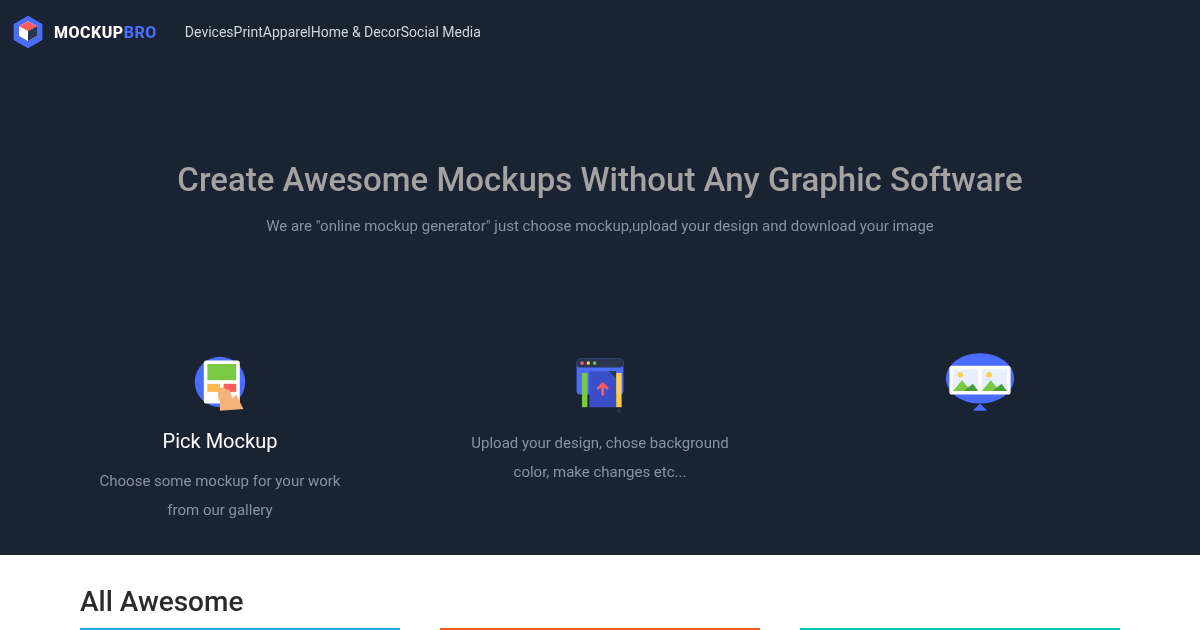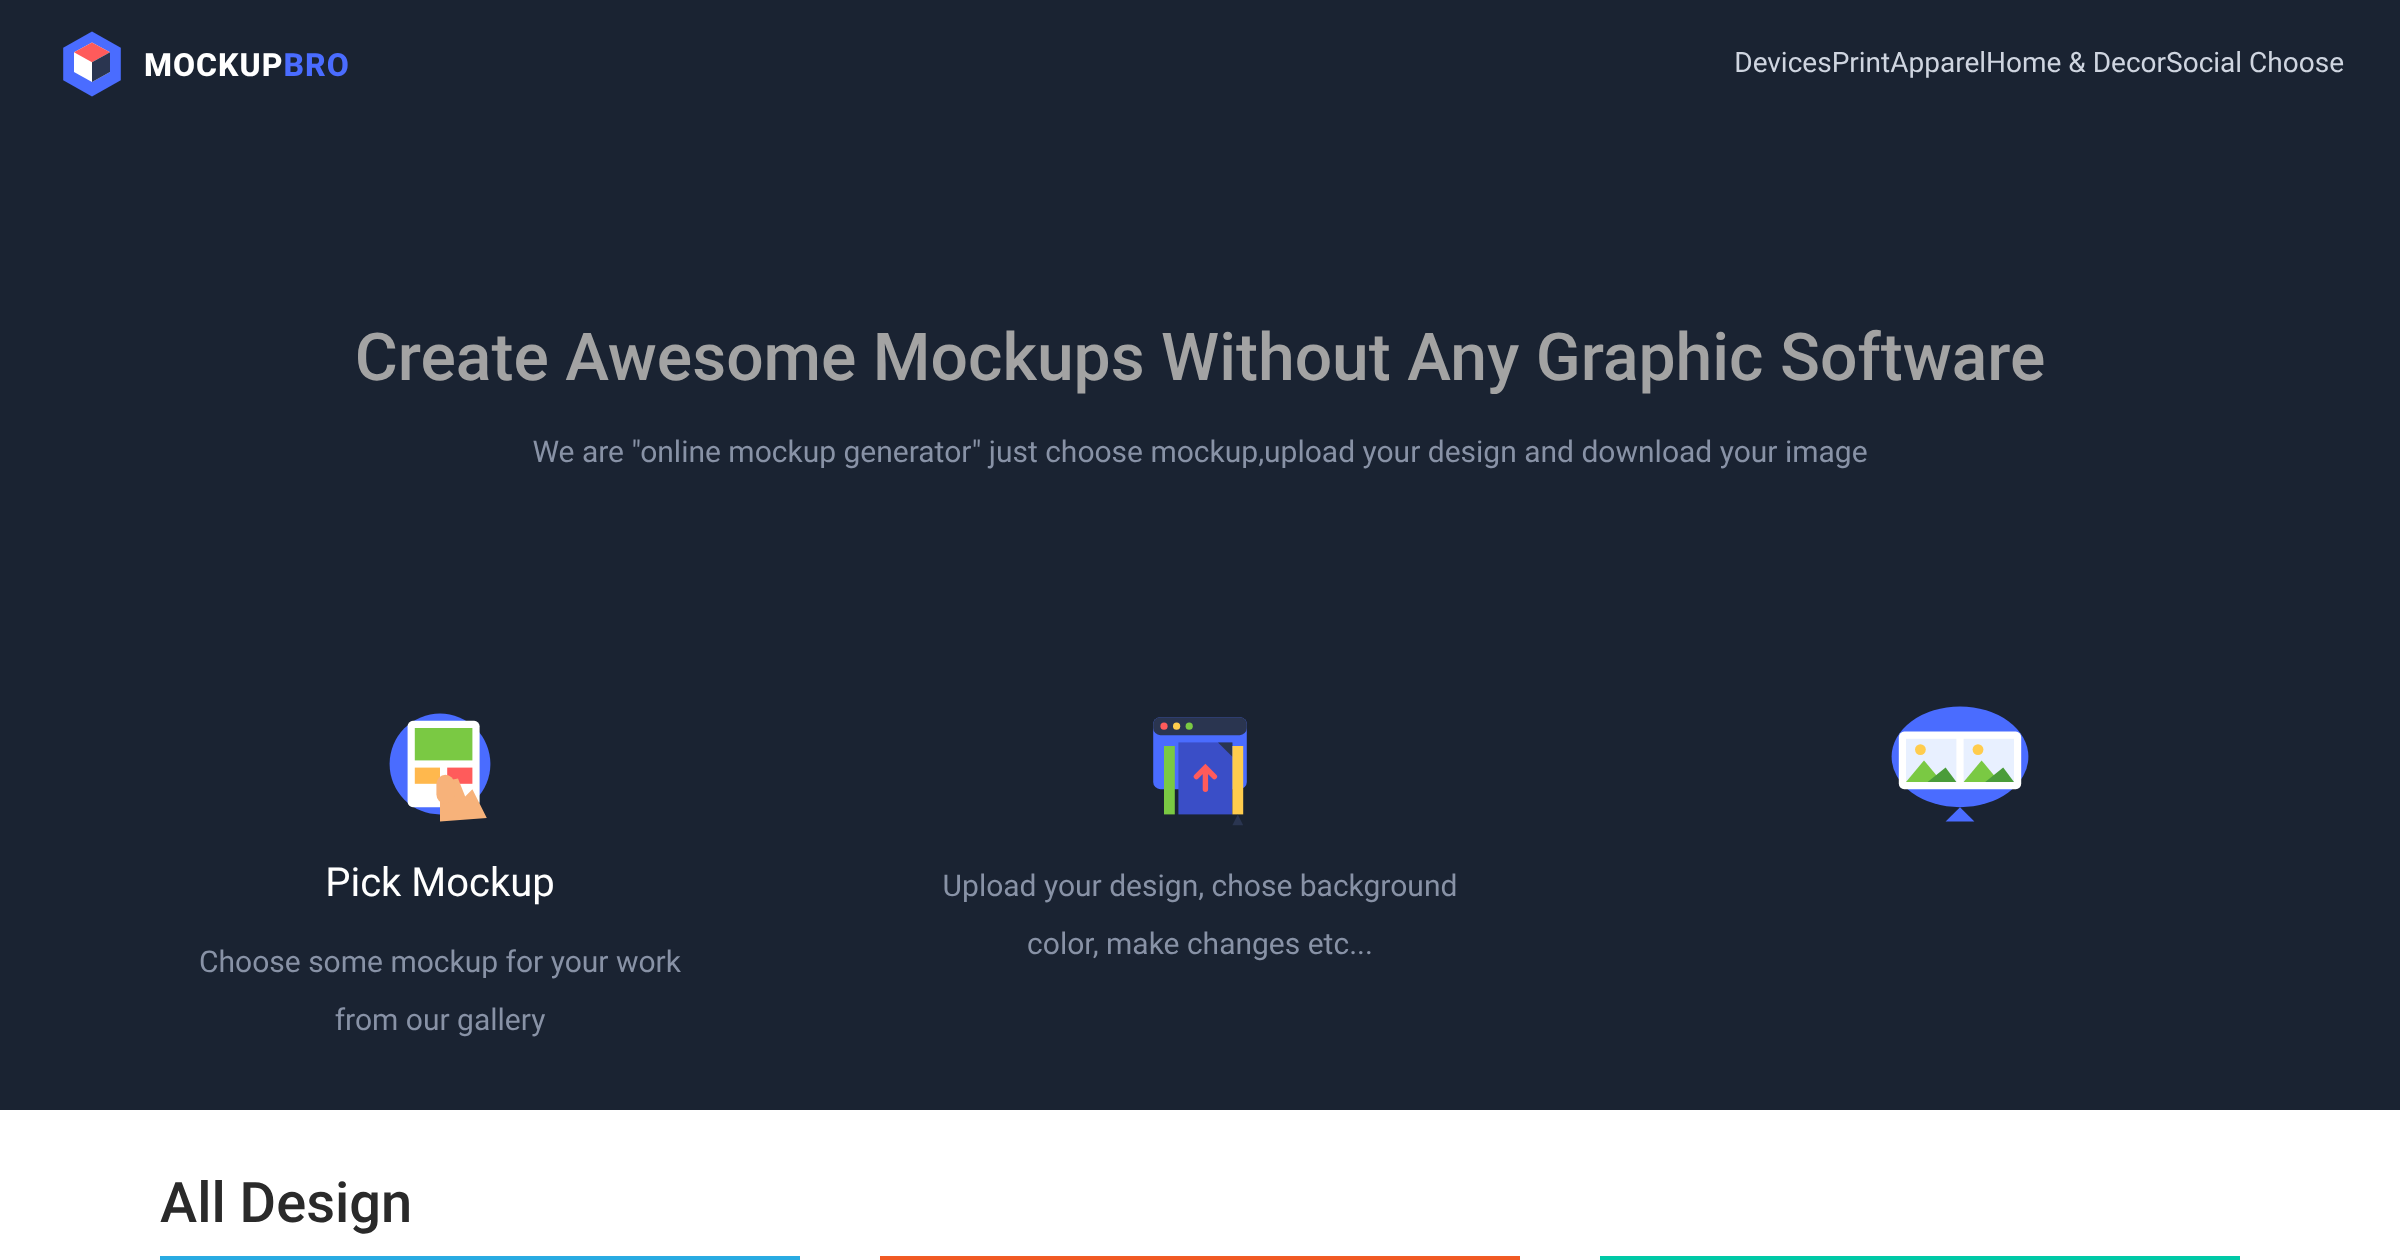--- a/index.html
+++ b/index.html
@@ -11,23 +11,22 @@
 }
 .hero {
   background: #1a2332;
   color: #fff;
   padding: 0;
   height: 555px;
 }
 .navbar {
   display: flex;
   align-items: center;
-  padding: 14px 28px;
+  padding: 14px 10px;
   gap: 18px;
-  justify-content: space-between;
 }
 .logo-wrap {
   display: flex;
   align-items: center;
   gap: 8px;
 }
 .logo-icon {
   width: 36px;
   height: 36px;
 }
@@ -127,21 +126,21 @@
       </span>
       <span class="logo-text">
         <span>MOCKUP</span><span class="bro">BRO</span>
       </span>
     </div>
     <div class="nav-links">
       <a class="nav-link">Devices</a>
       <a class="nav-link">Print</a>
       <a class="nav-link">Apparel</a>
       <a class="nav-link">Home &amp; Decor</a>
-      <a class="nav-link">Social Choose</a>
+      <a class="nav-link">Social Media</a>
     </div>
   </nav>
 
   <div class="hero-content">
     <h1 class="hero-title">Create Awesome Mockups Without Any Graphic Software</h1>
     <p class="hero-sub">We are "online mockup generator" just choose mockup,upload your design and download your image</p>
   </div>
 
   <div class="steps">
     <div class="step">
@@ -192,18 +191,18 @@
           <rect x="52" y="26" width="28" height="24" fill="#e8f0ff"></rect>
           <circle cx="60" cy="32" r="3" fill="#ffcc4d"></circle>
           <polygon points="52,50 62,38 72,50" fill="#7ac943"></polygon>
           <polygon points="64,50 74,42 80,50" fill="#4a9c3a"></polygon>
         </svg>
       </div>
     </div>
   </div>
 </div>
 
-<h2 class="section-title">All Design</h2>
+<h2 class="section-title">All Awesome</h2>
 <div class="cards">
   <div class="card c1"></div>
   <div class="card c2"></div>
   <div class="card c3"></div>
 </div>
 
 </body></html>

